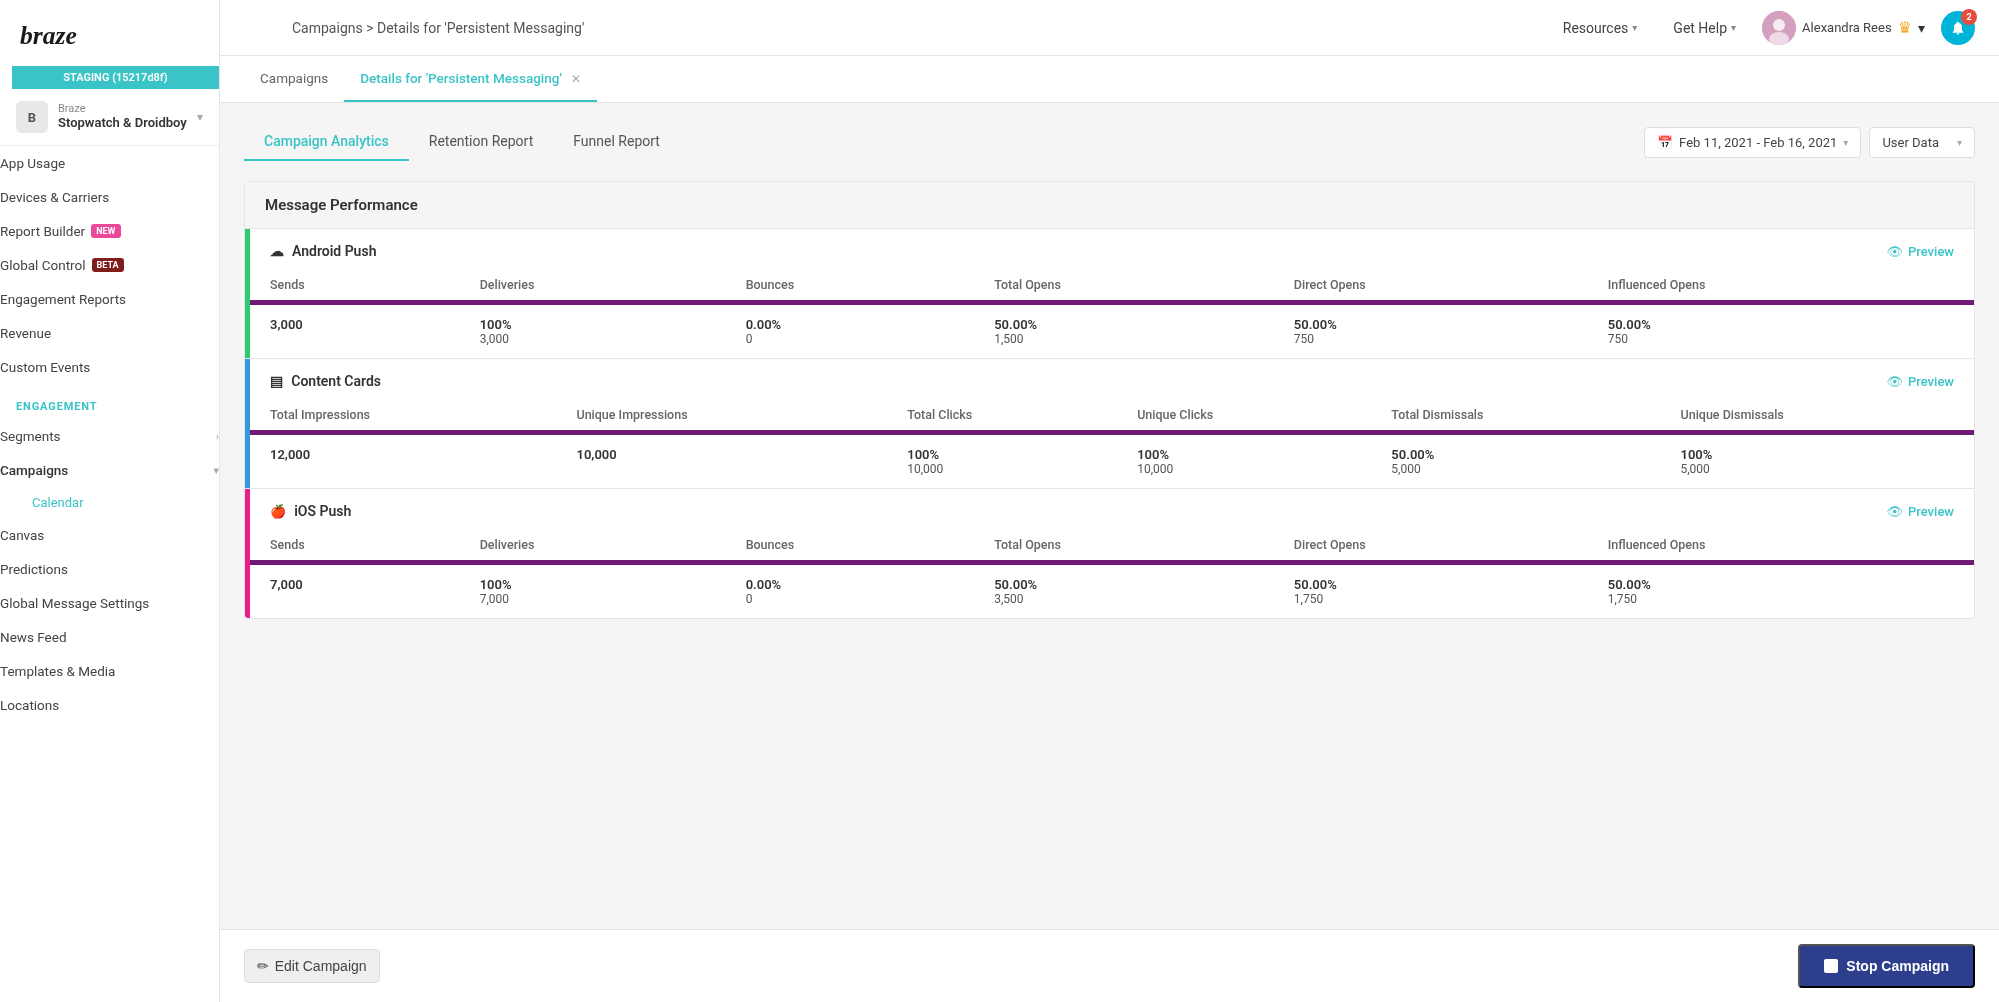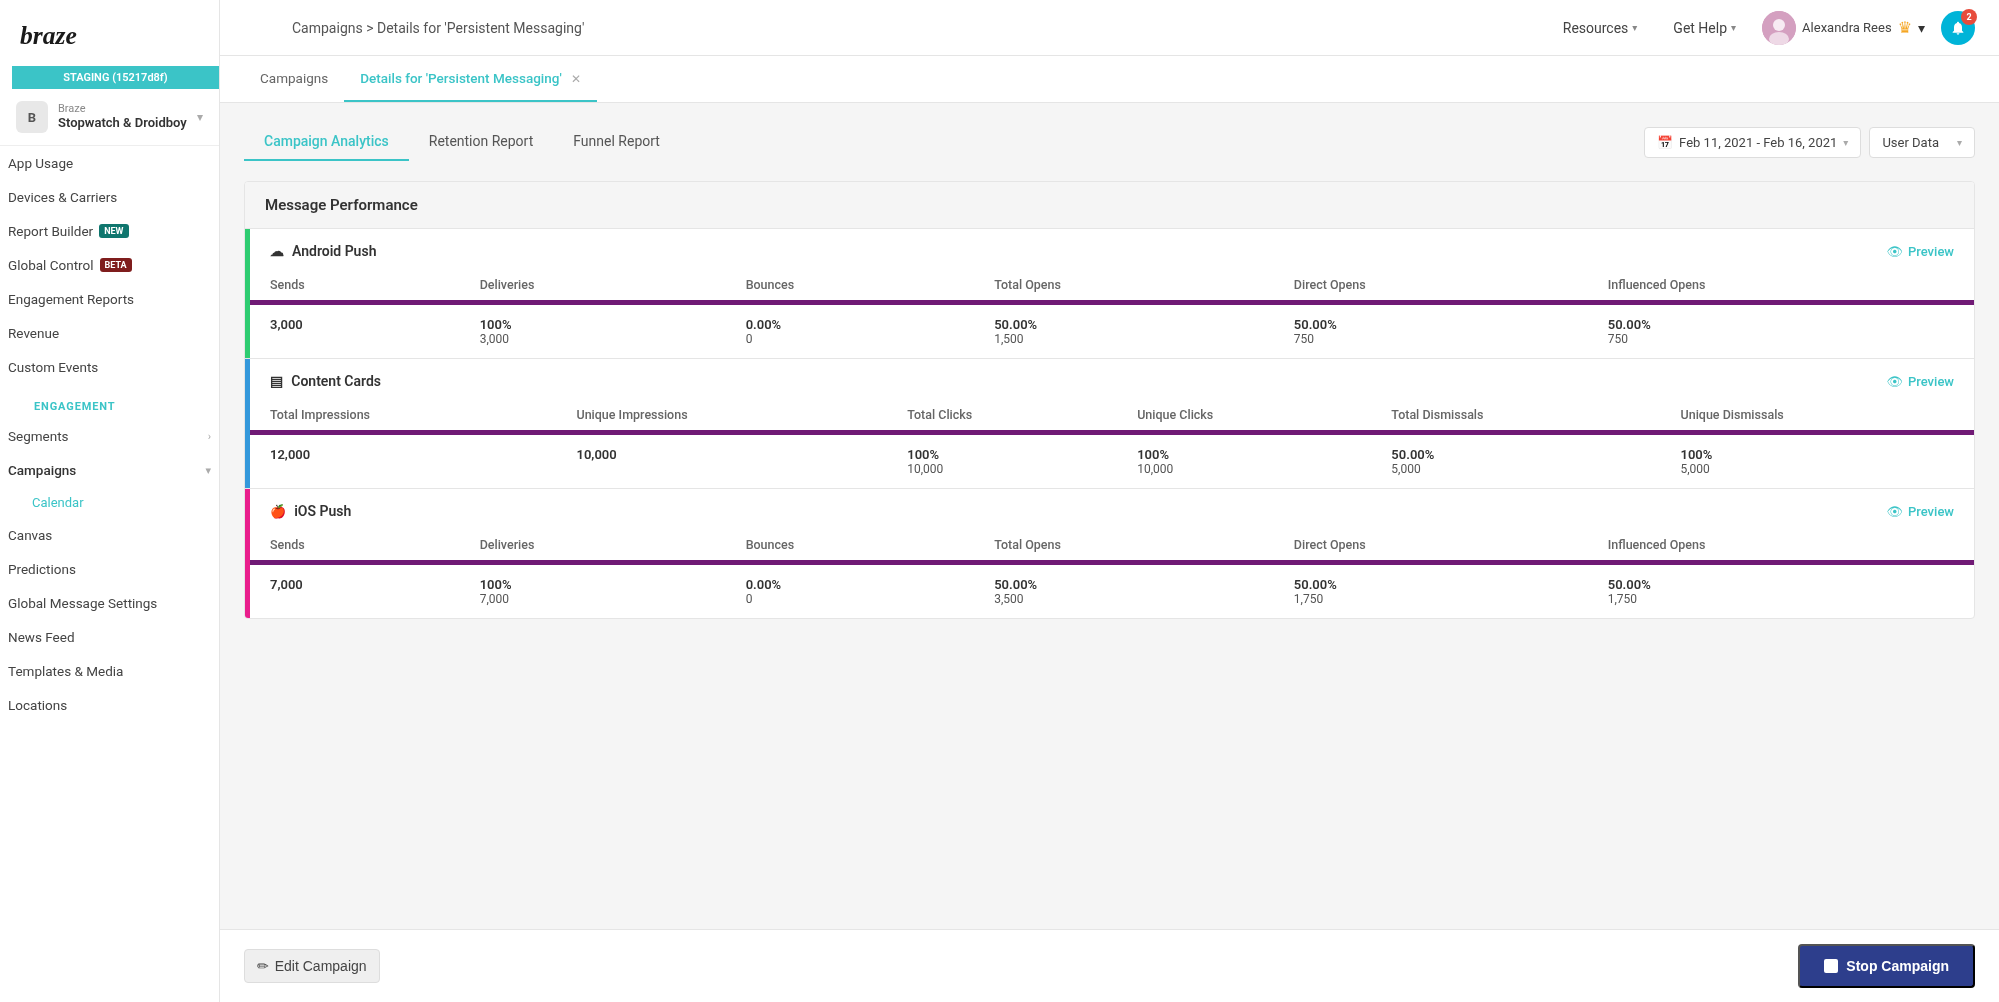--- a/index.html
+++ b/index.html
@@ -10,25 +10,25 @@
     .sidebar-logo { padding: 18px 20px 10px; border-bottom: none; }
     .sidebar-logo svg { width: 80px; height: 35px; }
     .staging-badge { background: #3bc4c7; color: #fff; font-size: 11px; font-weight: 600; text-align: center; padding: 5px 10px; margin-left: 12px; }
     .workspace-selector { display: flex; align-items: center; padding: 12px 16px; border-bottom: 1px solid #eee; cursor: pointer; }
     .workspace-avatar { width: 32px; height: 32px; background: #e8e8e8; border-radius: 6px; display: flex; align-items: center; justify-content: center; font-weight: 700; font-size: 13px; color: #555; margin-right: 10px; flex-shrink: 0; }
     .workspace-info { flex: 1; }
     .workspace-brand { font-size: 11px; color: #888; }
     .workspace-name { font-size: 13px; font-weight: 600; color: #333; line-height: 1.3; }
     .workspace-chevron { color: #aaa; font-size: 12px; }
 
-    .sidebar-section-label { font-size: 11px; font-weight: 700; color: #3bc4c7; letter-spacing: 0.08em; padding: 16px 34px 6px; text-transform: uppercase; }
-    .sidebar-item { display: flex; align-items: center; padding: 9px 8px; cursor: pointer; color: #444; font-size: 13.5px; border-radius: 0; position: relative; }
+    .sidebar-section-label { font-size: 11px; font-weight: 700; color: #3bc4c7; letter-spacing: 0.08em; padding: 16px 16px 6px; text-transform: uppercase; }
+    .sidebar-item { display: flex; align-items: center; padding: 9px 0; cursor: pointer; color: #444; font-size: 13.5px; border-radius: 0; position: relative; }
     .sidebar-item.active { color: #333; font-weight: 500; }
     .sidebar-item .arrow { margin-left: auto; font-size: 11px; color: #aaa; }
-    .sidebar-item .badge-new { background: #0f766e; color: #fff; font-size: 9px; font-weight: 700; padding: 2px 5px; border-radius: 3px; margin-left: 6px; }
+    .sidebar-item .badge-new { background: #ec4899; color: #fff; font-size: 9px; font-weight: 700; padding: 2px 5px; border-radius: 3px; margin-left: 6px; }
     .sidebar-item .badge-beta { background: #7f1d1d; color: #fff; font-size: 9px; font-weight: 700; padding: 2px 5px; border-radius: 3px; margin-left: 6px; }
     .sidebar-sub-item { padding: 8px 16px 8px 32px; font-size: 13px; color: #555; cursor: pointer; }
     .sidebar-sub-item.active { color: #3bc4c7; }
 
     
     .main { flex: 1; display: flex; flex-direction: column; overflow: hidden; }
 
     
     .topbar { background: #fff; border-bottom: 1px solid #e5e5e5; padding: 0 24px; height: 56px; display: flex; align-items: center; justify-content: space-between; flex-shrink: 0; }
     .breadcrumb { font-size: 14px; color: #555; margin-left: 48px; }

